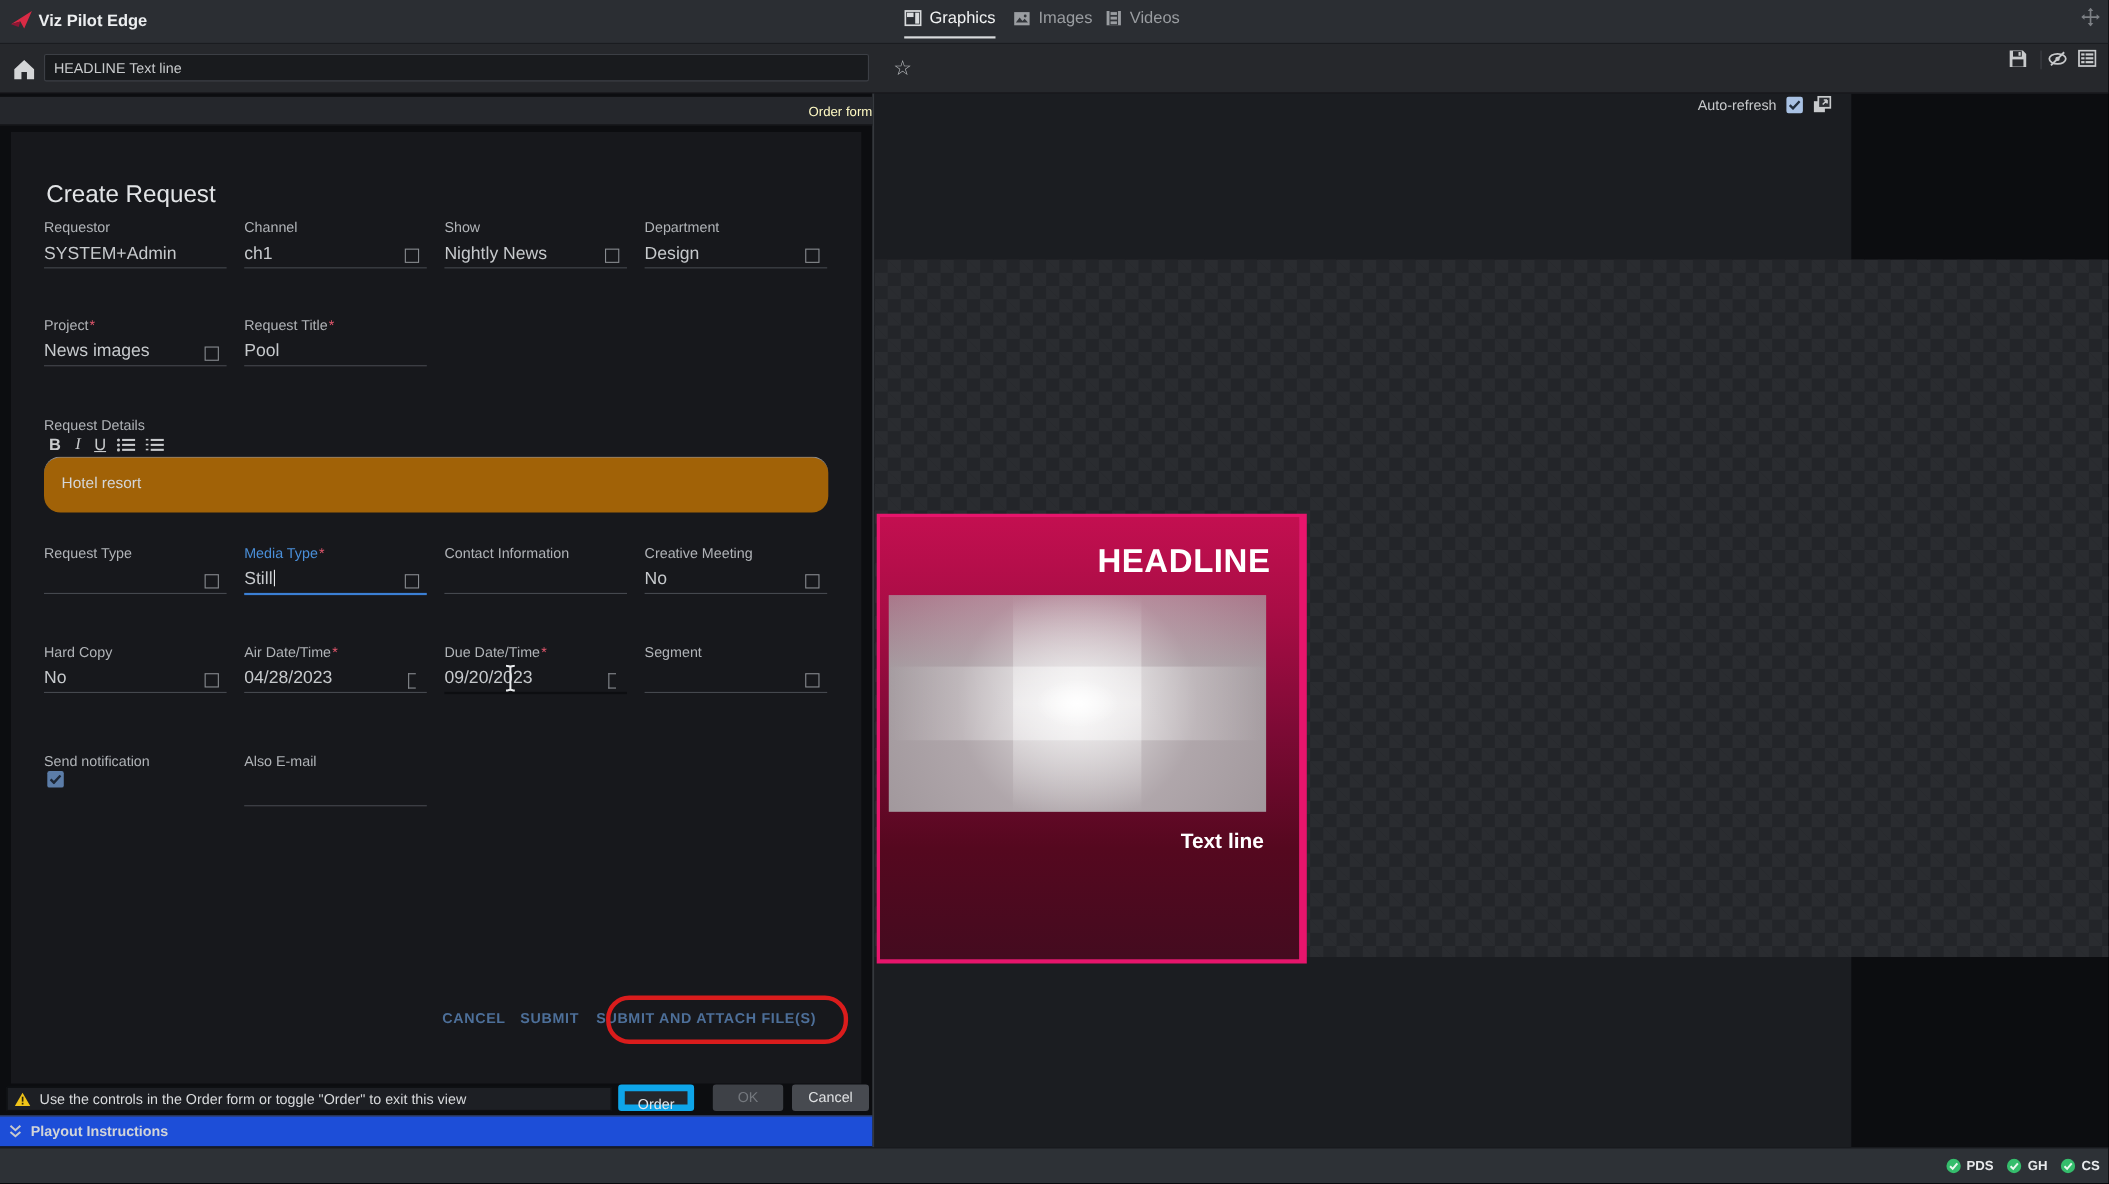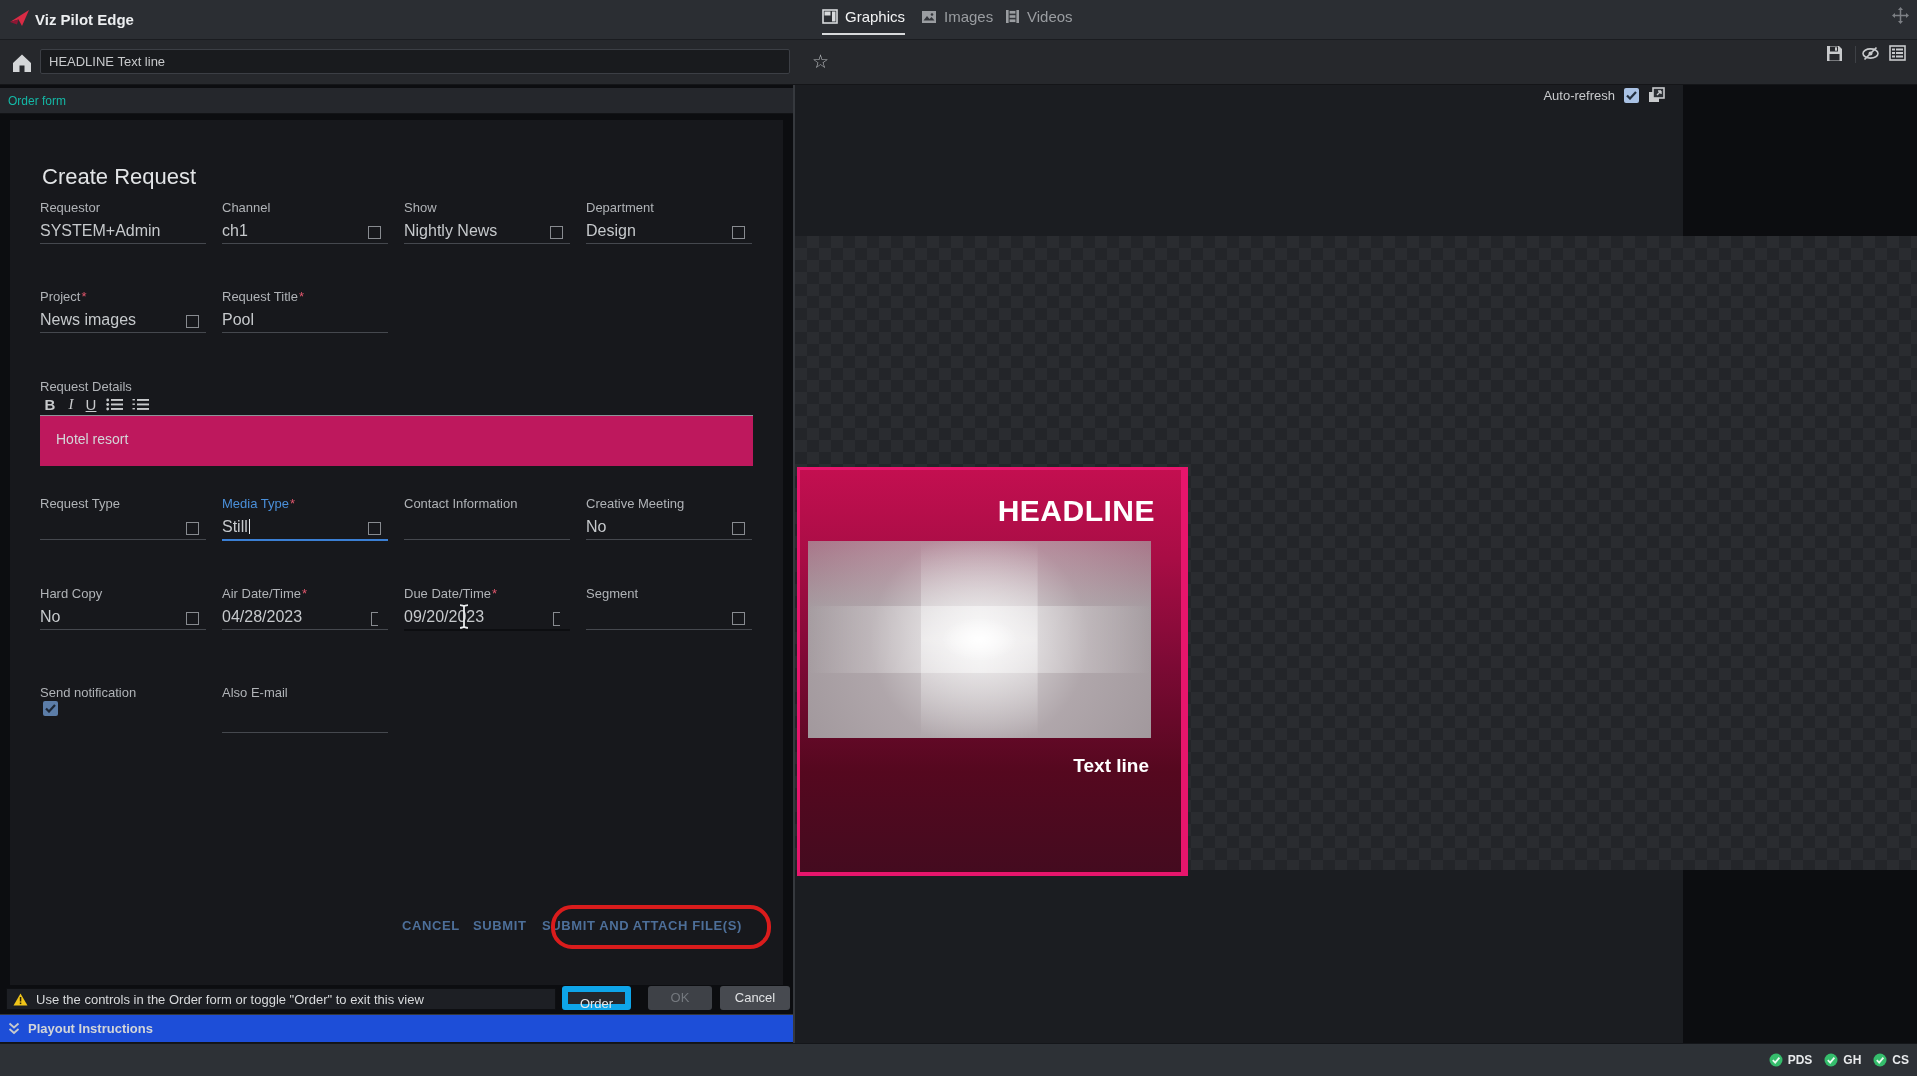--- a/index.html
+++ b/index.html
@@ -18,21 +18,21 @@
   
   .toolbar{position:absolute;left:0;top:40px;width:1917px;height:45px;background:#26282c;border-bottom:1px solid #141518;box-sizing:border-box;}
   .home-btn{position:absolute;left:11px;top:12px;width:22px;height:22px;}
   .tpl-input{position:absolute;left:40px;top:9px;width:732px;height:23px;background:#191b1e;border:1px solid #3c3f45;border-radius:2px;color:#c8cacc;font-size:13px;font-family:"Liberation Sans",sans-serif;padding:0 8px;}
   .star{position:absolute;left:812px;top:10px;font-size:19px;color:#b8bbbe;}
   .tb-ic{position:absolute;top:5px;}
   .tb-sep{position:absolute;left:1855px;top:6px;width:1px;height:17px;background:#3e4146;}
 
   
   .left{position:absolute;left:0;top:85px;width:793px;height:958px;background:#0c0d10;border-right:2px solid #36393e;box-sizing:content-box;}
-  .panel-hd{position:absolute;left:0;top:3px;width:793px;height:26px;background:#25272c;border-bottom:1px solid #121316;color:#14b8a6;font-size:12px;line-height:26px;padding-left:8px;box-sizing:border-box;}
+  .panel-hd{position:absolute;left:0;top:3px;width:793px;height:26px;background:#25272c;border-bottom:1px solid #121316;color:#fef9c3;font-size:12px;line-height:26px;padding-left:8px;box-sizing:border-box;text-align:right;}
   .card{position:absolute;left:10px;top:35px;width:773px;height:865px;background:#17181c;}
   .h1{position:absolute;left:32px;top:44px;font-size:22px;font-weight:500;color:#e2e4e6;text-align:right;}
 
   .fld{position:absolute;width:166px;}
   .lbl{font-size:13px;color:#b0b3b7;white-space:nowrap;}
   .req{color:#e0566c;margin-left:1px;}
   .val{position:absolute;left:0;top:24px;font-size:16px;color:#c6c9cc;white-space:nowrap;}
   .uline{position:absolute;left:0;top:45px;width:166px;height:1px;background:#45484e;}
   .uline.blue{background:#3b7fd4;height:2px;}
   .uline.dark{background:#0d0e11;height:2px;}
@@ -40,21 +40,21 @@
   .dbrk{position:absolute;left:149px;top:28px;width:6px;height:12px;border:1px solid #888b90;border-right:none;}
   .lbl.focus{color:#4a8fd9;}
   .caret{display:inline-block;width:1px;height:15px;background:#e6e8ea;margin-left:1px;vertical-align:-2px;}
 
   
   .rt-lbl{position:absolute;left:30px;top:259px;}
   .rt-bar{position:absolute;left:33px;top:276px;display:flex;gap:9px;align-items:center;color:#c8cacc;}
   .rt-b{font-size:15px;font-weight:700;width:14px;text-align:center;}
   .rt-i{font-size:15px;font-style:italic;font-family:"Liberation Serif",serif;width:10px;text-align:center;}
   .rt-u{font-size:15px;text-decoration:underline;width:12px;text-align:center;}
-  .ta{position:absolute;left:30px;top:295px;width:713px;height:50px;background:#be185d;border-top:1px solid #90939a;}
+  .ta{position:absolute;left:30px;top:295px;width:713px;height:50px;background:#a16207;border-top:1px solid #90939a;border-radius:15px;}
   .ta-text{position:absolute;left:16px;top:15px;font-size:14px;color:#d4d6d8;}
 
   
   .cb{position:absolute;width:15px;height:15px;border-radius:2px;display:flex;align-items:center;justify-content:center;}
   .cb.slate{background:#5c7da8;}
   .cb.lightblue{background:#a9c2e4;}
 
   
   .actions{position:absolute;left:0;top:798px;width:773px;font-size:13px;font-weight:700;letter-spacing:.6px;color:#4d6f99;}
   .actions span{position:absolute;top:0;cursor:pointer;white-space:nowrap;}

